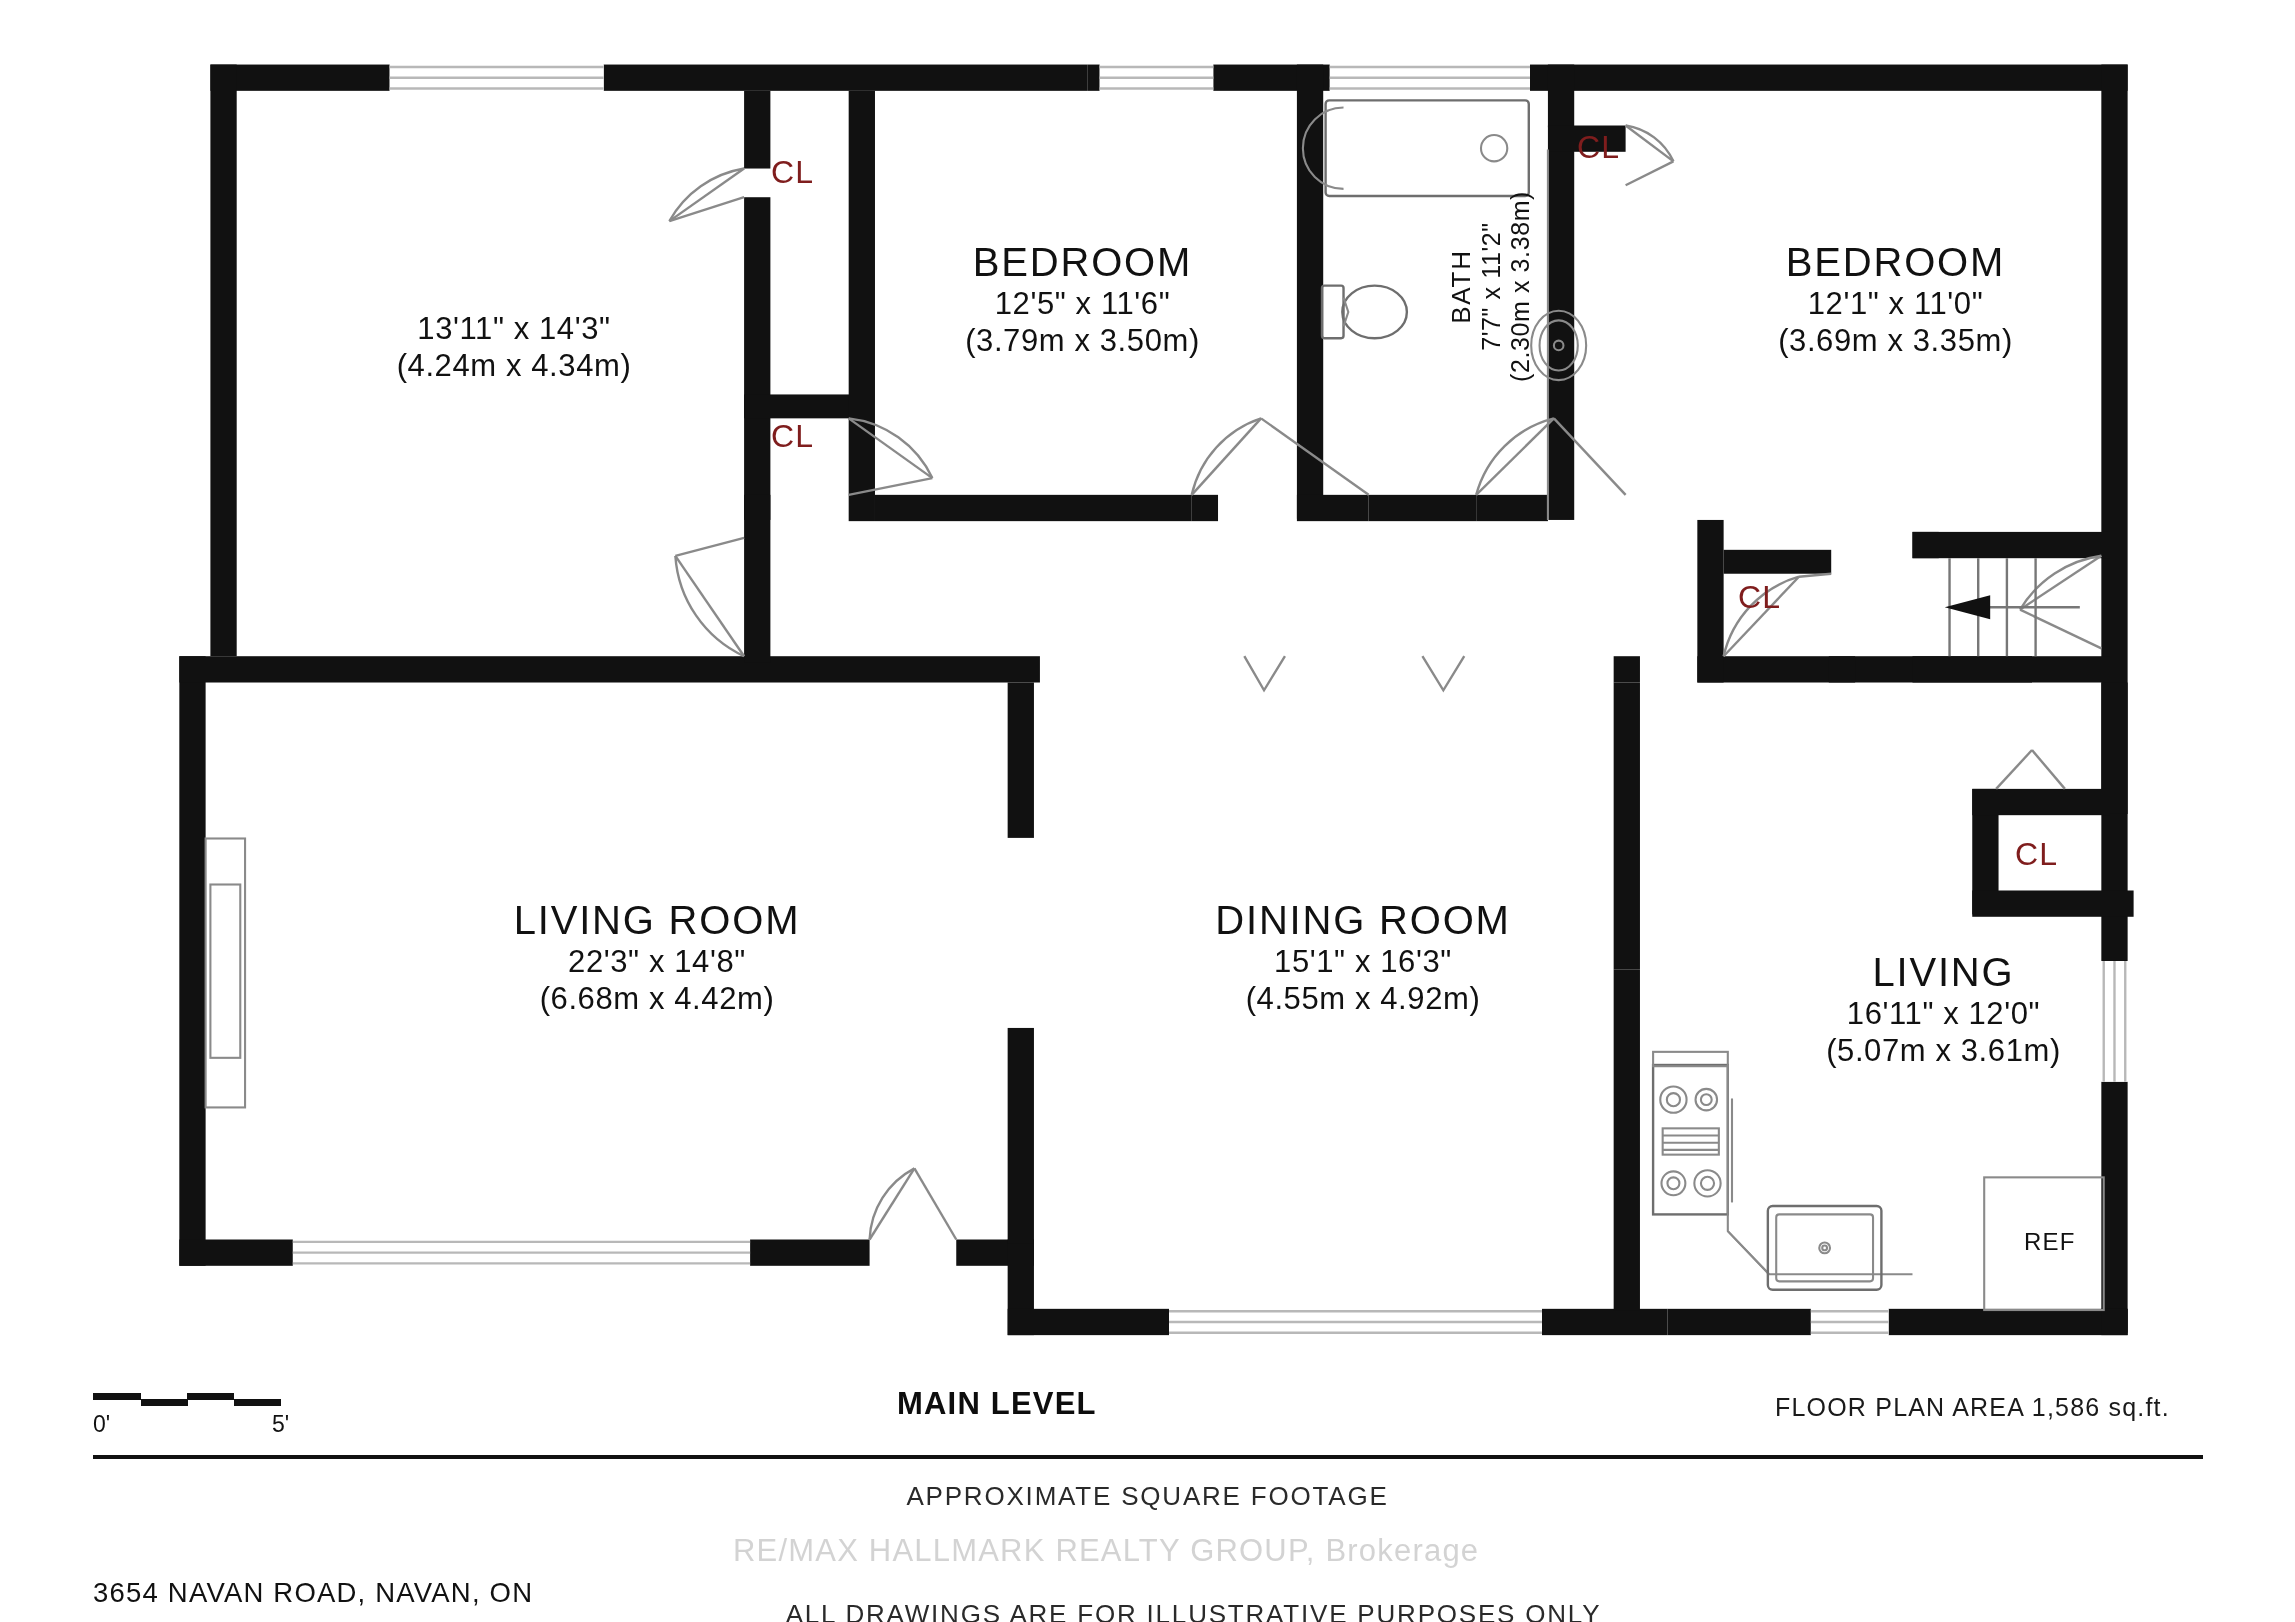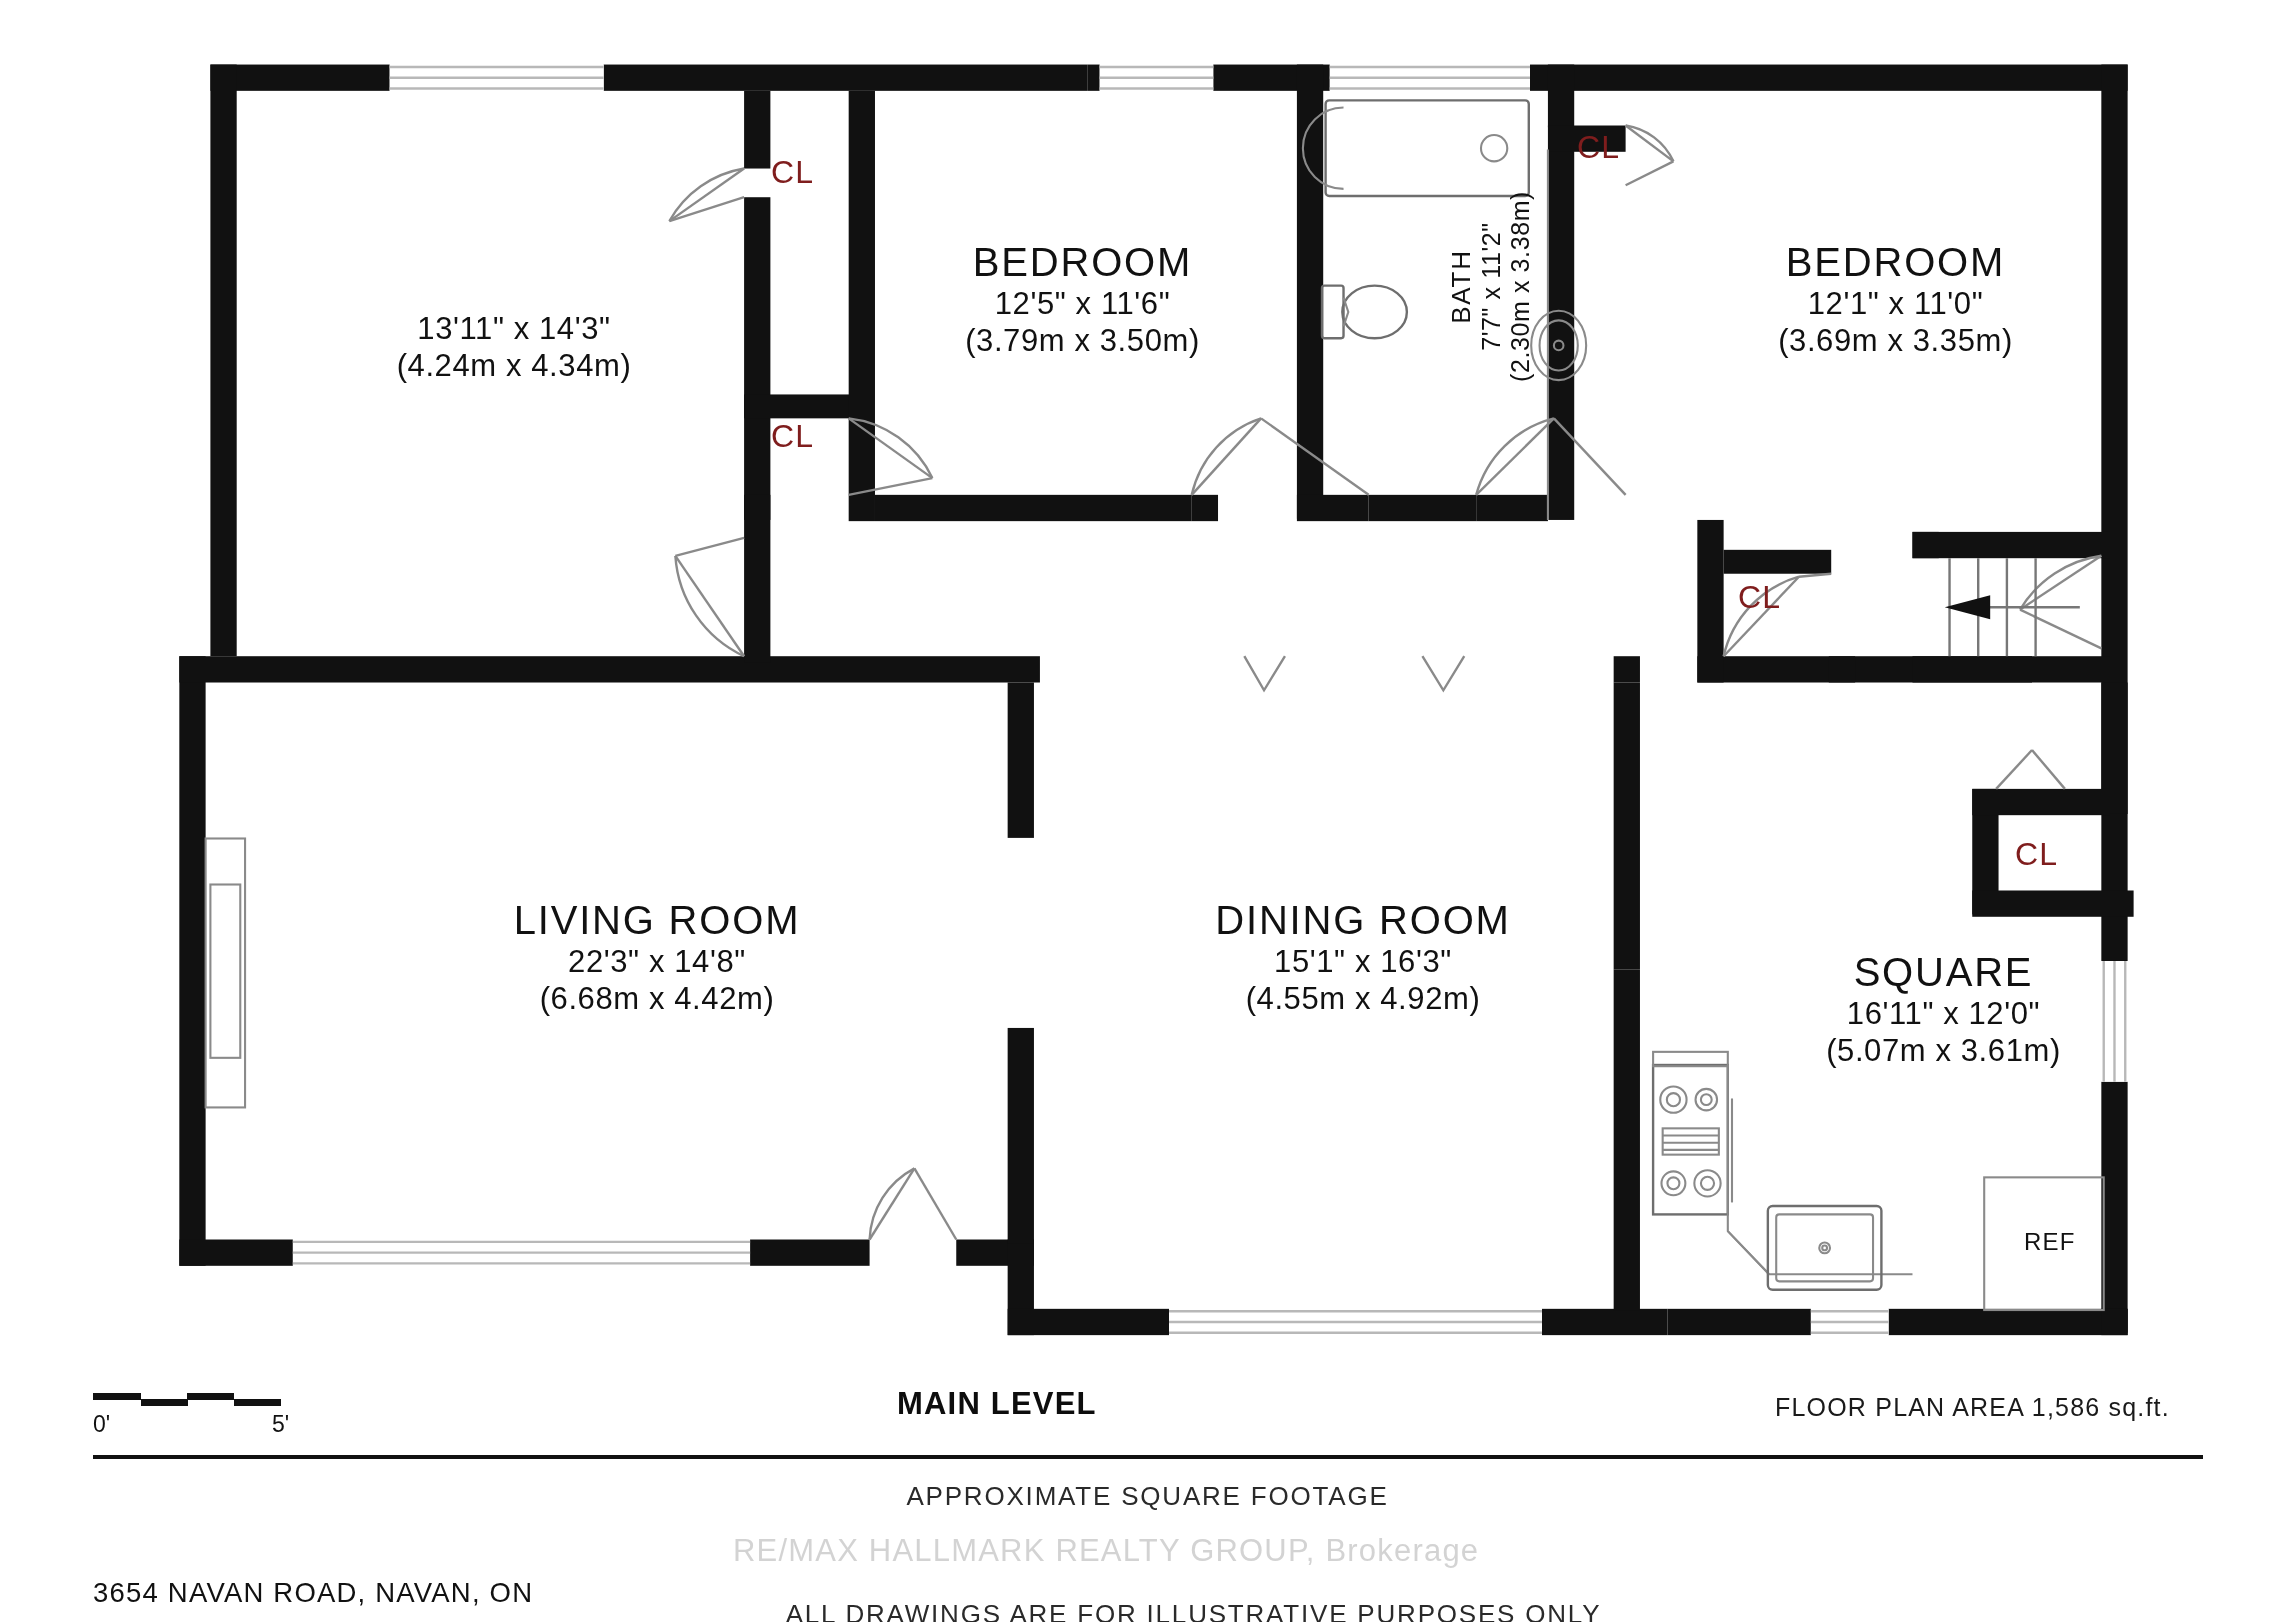--- a/index.html
+++ b/index.html
@@ -435,21 +435,21 @@
     <span class="rdim">(6.68m x 4.42m)</span>
   </div>
 
   <div class="room-label" style="left:1154px; top:897px; width:418px;">
     <span class="rname">DINING ROOM</span>
     <span class="rdim">15'1" x 16'3"</span>
     <span class="rdim">(4.55m x 4.92m)</span>
   </div>
 
   <div class="room-label" style="left:1746px; top:949px; width:395px;">
-    <span class="rname">SQUARE</span>
+    <span class="rname">LIVING</span>
     <span class="rdim">16'11" x 12'0"</span>
     <span class="rdim">(5.07m x 3.61m)</span>
   </div>
 
   <div class="cl-label" style="left:771px; top:154px;">CL</div>
   <div class="cl-label" style="left:771px; top:418px;">CL</div>
   <div class="cl-label" style="left:1577px; top:129px;">CL</div>
   <div class="cl-label" style="left:1738px; top:579px;">CL</div>
   <div class="cl-label" style="left:2015px; top:836px;">CL</div>
 

